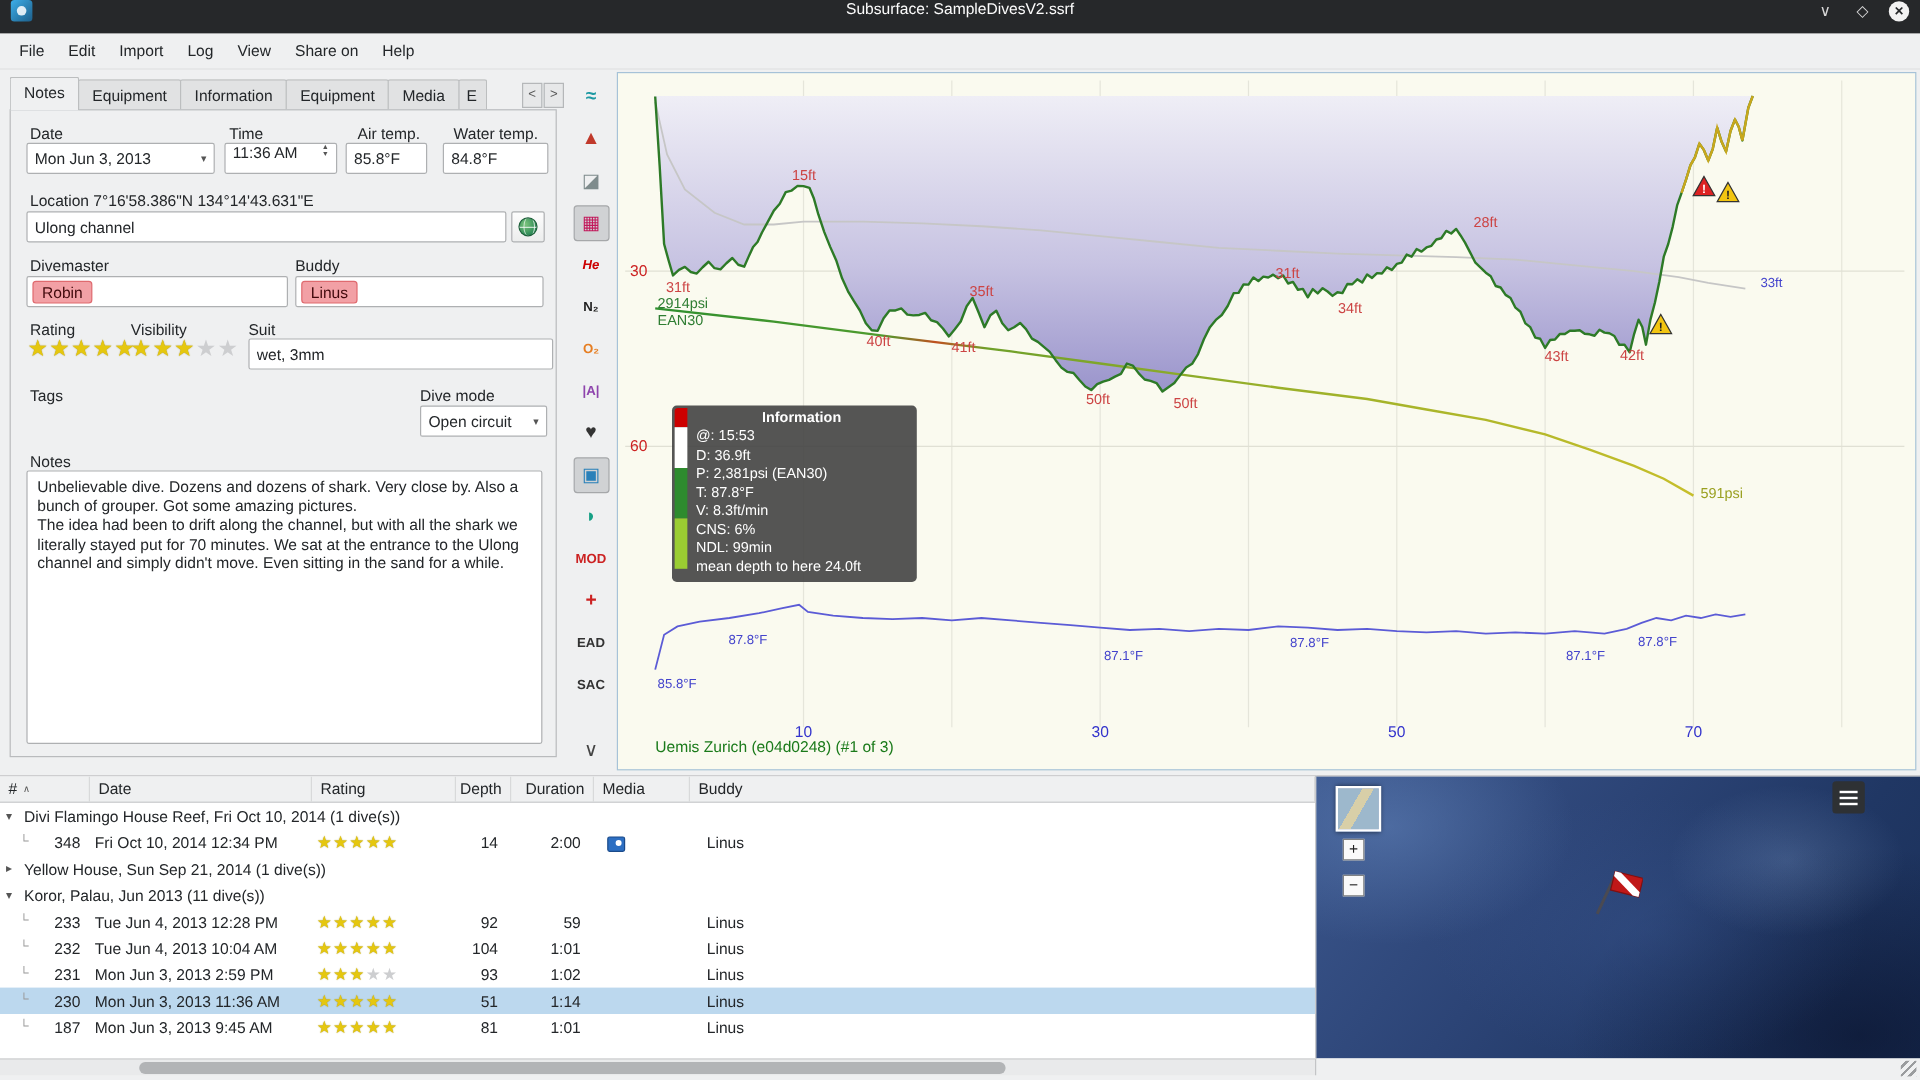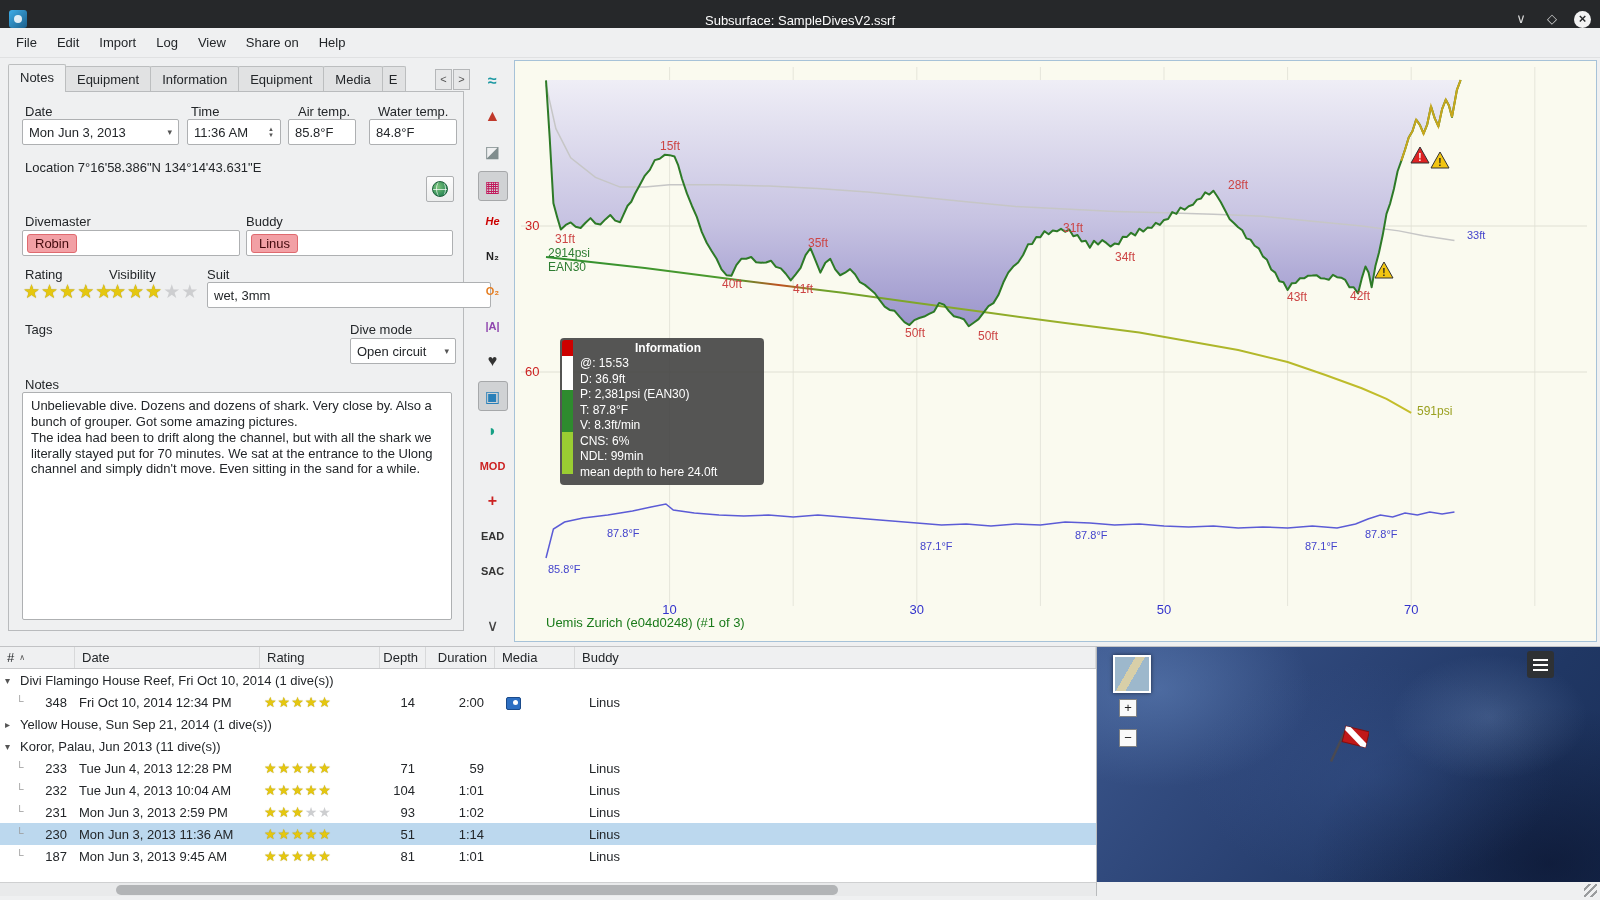--- a/index.html
+++ b/index.html
@@ -1,18 +1,18 @@
 <!DOCTYPE html>
 <html><head>
 <meta charset="utf-8">
 <style>
 *{box-sizing:border-box;margin:0;padding:0}
 html,body{width:1600px;height:900px;overflow:hidden;font-family:"Liberation Sans","DejaVu Sans",sans-serif;font-size:13px;color:#232629;background:#eff0f1}
 
-#titlebar{position:absolute;left:0;top:0;width:1600px;height:28px;background:#26282a;display:flex;align-items:flex-end;padding:0 9px}
+#titlebar{position:absolute;left:0;top:0;width:1600px;height:28px;background:#26282a;display:flex;align-items:flex-start;padding:0 9px}
 #titlebar .title{position:absolute;left:0;right:0;text-align:center;color:#fcfcfc;font-size:13px}
 .appicon{width:18px;height:18px;border-radius:3px;background:linear-gradient(135deg,#3daee9,#1d5f8a);position:relative;z-index:1}
 .appicon::after{content:'';position:absolute;left:5px;top:5px;width:8px;height:8px;border-radius:50%;background:rgba(255,255,255,.85)}
 .winbtns{margin-left:auto;display:flex;gap:13px;align-items:center;z-index:1}
 .winbtn{color:#d8d8d8;font-size:13px;width:18px;height:18px;line-height:18px;text-align:center}
 .winbtn.close{background:#f2f2f2;color:#26282a;border-radius:50%;width:17px;height:17px;line-height:16px;font-size:13px;font-weight:bold}
 
 #menubar{position:absolute;left:0;top:28px;width:1600px;height:30px;background:#eff0f1;border-bottom:1px solid #e0e1e2;display:flex;align-items:center;padding:0 6px}
 .menu-item{padding:4px 10px;border-radius:2px}
 
@@ -22,21 +22,21 @@
 .tab.cut{width:24px;padding:0 6px;overflow:hidden}
 .tabscroll{position:absolute;right:0;bottom:2px;display:flex;gap:1px}
 .sbtn{width:17px;height:21px;border:1px solid #b5b7b9;background:#e7e8e9;font-size:11px;line-height:19px;text-align:center;color:#555}
 
 #noteform{position:absolute;left:8px;top:91px;width:456px;height:540px;border:1px solid #b9bbbd;background:#eff0f1}
 .flabel{position:absolute;font-size:13px;color:#232629;white-space:nowrap}
 .field{position:absolute;background:#fff;border:1px solid #aeb0b2;border-radius:2px;height:26px;font-size:13px;padding:0 6px;color:#232629;font-family:inherit}
 input.field{outline:none}
 .combo{display:flex;align-items:center;justify-content:space-between}
 .combo .arrow{color:#555;font-size:9px;margin-left:6px}
-.spin{display:flex;align-items:center;justify-content:space-between}
+.spin{display:flex;align-items:flex-start;justify-content:space-between}
 .spinner{display:flex;flex-direction:column;line-height:6px;color:#555}
 .spinner i{font-style:normal;font-size:6px}
 .gbtn{position:absolute;width:28px;height:26px;border:1px solid #aeb0b2;border-radius:2px;background:linear-gradient(#fdfdfd,#eceded);display:flex;align-items:center;justify-content:center}
 .globe{width:16px;height:16px;border-radius:50%;background:radial-gradient(circle at 35% 35%,#7cc47c,#2e8b57 70%);border:1px solid #1d5f3a;position:relative;overflow:hidden}
 .globe::before{content:'';position:absolute;left:50%;top:-1px;bottom:-1px;width:8px;margin-left:-4px;border-left:1px solid rgba(255,255,255,.7);border-right:1px solid rgba(255,255,255,.7);border-radius:50%}
 .globe::after{content:'';position:absolute;top:50%;left:-1px;right:-1px;height:0;border-top:1px solid rgba(255,255,255,.7)}
 .chipfield{display:flex;align-items:center;padding:0 4px}
 .chip{background:#f2a0a5;border:1px solid #df6a6f;border-radius:3px;padding:1px 7px;font-size:13px;color:#41090c}
 .stars{position:absolute;display:flex;font-size:19px;letter-spacing:1px;line-height:22px}
 .star-on{color:#e5c70f;text-shadow:0 0 1px #97820a}
@@ -146,20 +146,21 @@
     <span>11:36 AM</span>
     <span class="spinner">
         <i>▲</i>
         <i>▼</i>
       </span>
   </div>
   <input class="field" style="left: 279px; top: 27px; width: 68px;" value="85.8°F">
   <input class="field" style="left: 360px; top: 27px; width: 88px;" value="84.8°F">
 
   <div class="flabel" style="left:16px;top:68px">Location 7°16'58.386"N 134°14'43.631"E</div>
+  <input class="field" style="left: 13px; top: 84px; width: 400px;" value="Ulong channel">
   <div class="gbtn" style="left:417px;top:84px">
       <span class="globe"></span>
     </div>
 
   <div class="flabel" style="left:16px;top:122px">Divemaster</div>
   <div class="flabel" style="left:237px;top:122px">Buddy</div>
   <div class="field chipfield" style="left:13px;top:138px;width:218px">
     <span class="chip">Robin</span>
   </div>
   <div class="field chipfield" style="left:237px;top:138px;width:207px">
@@ -176,21 +177,21 @@
       <span class="star-on">★</span>
       <span class="star-on">★</span>
     </div>
   <div class="stars" id="visibility-stars" style="left:100px;top:189px">
       <span class="star-on">★</span>
       <span class="star-on">★</span>
       <span class="star-on">★</span>
       <span class="star-off">★</span>
       <span class="star-off">★</span>
     </div>
-  <input class="field" style="left: 198px; top: 190px; width: 284px;" value="wet, 3mm">
+  <input class="field" style="left: 198px; top: 190px; width: 254px;" value="wet, 3mm">
 
   <div class="flabel" style="left:16px;top:230px">Tags</div>
   <div class="flabel" style="left:341px;top:230px">Dive mode</div>
   <div class="field combo" style="left:341px;top:246px;width:106px">
     <span>Open circuit</span>
     <span class="arrow">▾</span>
   </div>
 
   <div class="flabel" style="left:16px;top:285px">Notes</div>
   <textarea class="notesarea" style="">Unbelievable dive. Dozens and dozens of shark. Very close by. Also a bunch of grouper. Got some amazing pictures.
@@ -388,21 +389,21 @@
         <span class="exp">▾</span>
         <span>Koror, Palau, Jun 2013 (11 dive(s))</span>
       </div>
       <div class="diverow">
         <div class="cell numcell">
           <span class="conn">└</span>
           <span>233</span>
         </div>
         <div class="cell">Tue Jun 4, 2013 12:28 PM</div>
         <div class="cell ratecell"><span class="star-on">★</span><span class="star-on">★</span><span class="star-on">★</span><span class="star-on">★</span><span class="star-on">★</span></div>
-        <div class="cell rcell">71</div>
+        <div class="cell rcell">92</div>
         <div class="cell rcell">59</div>
         <div class="cell"></div>
         <div class="cell buddycell">Linus</div>
       </div>
       <div class="diverow">
         <div class="cell numcell">
           <span class="conn">└</span>
           <span>232</span>
         </div>
         <div class="cell">Tue Jun 4, 2013 10:04 AM</div>

